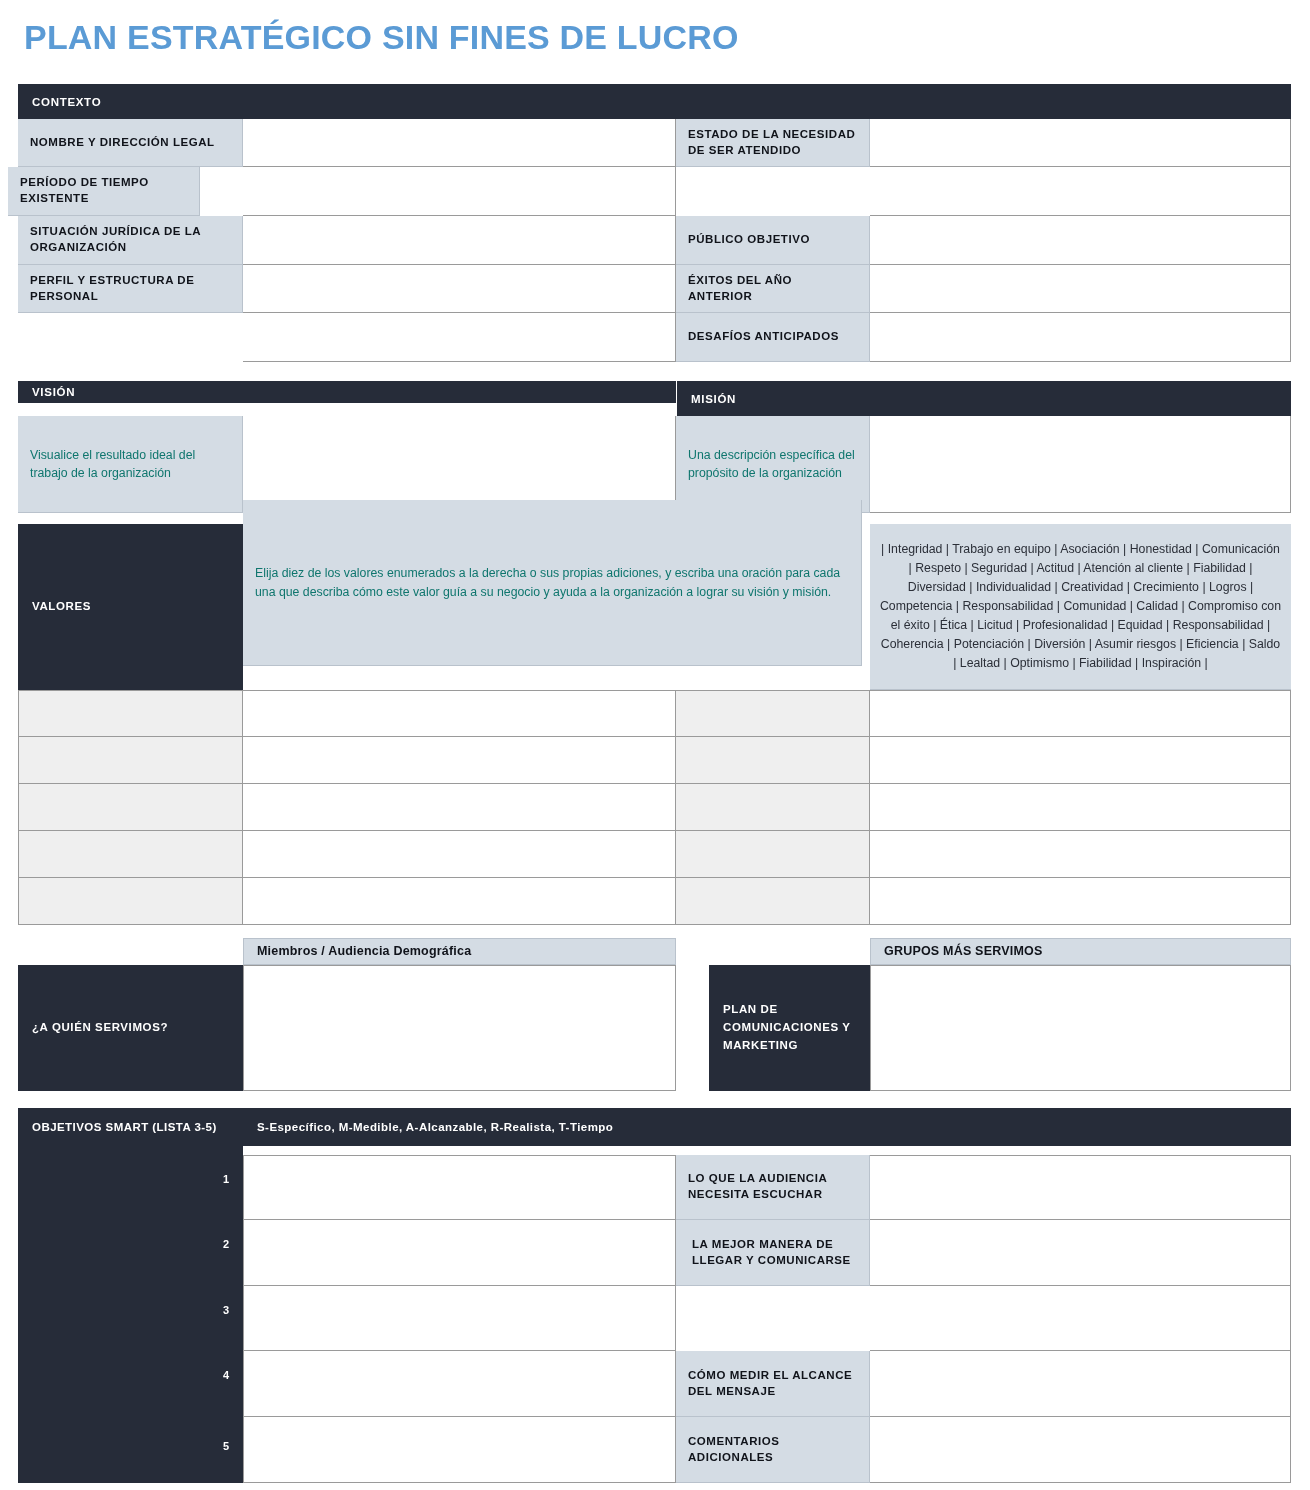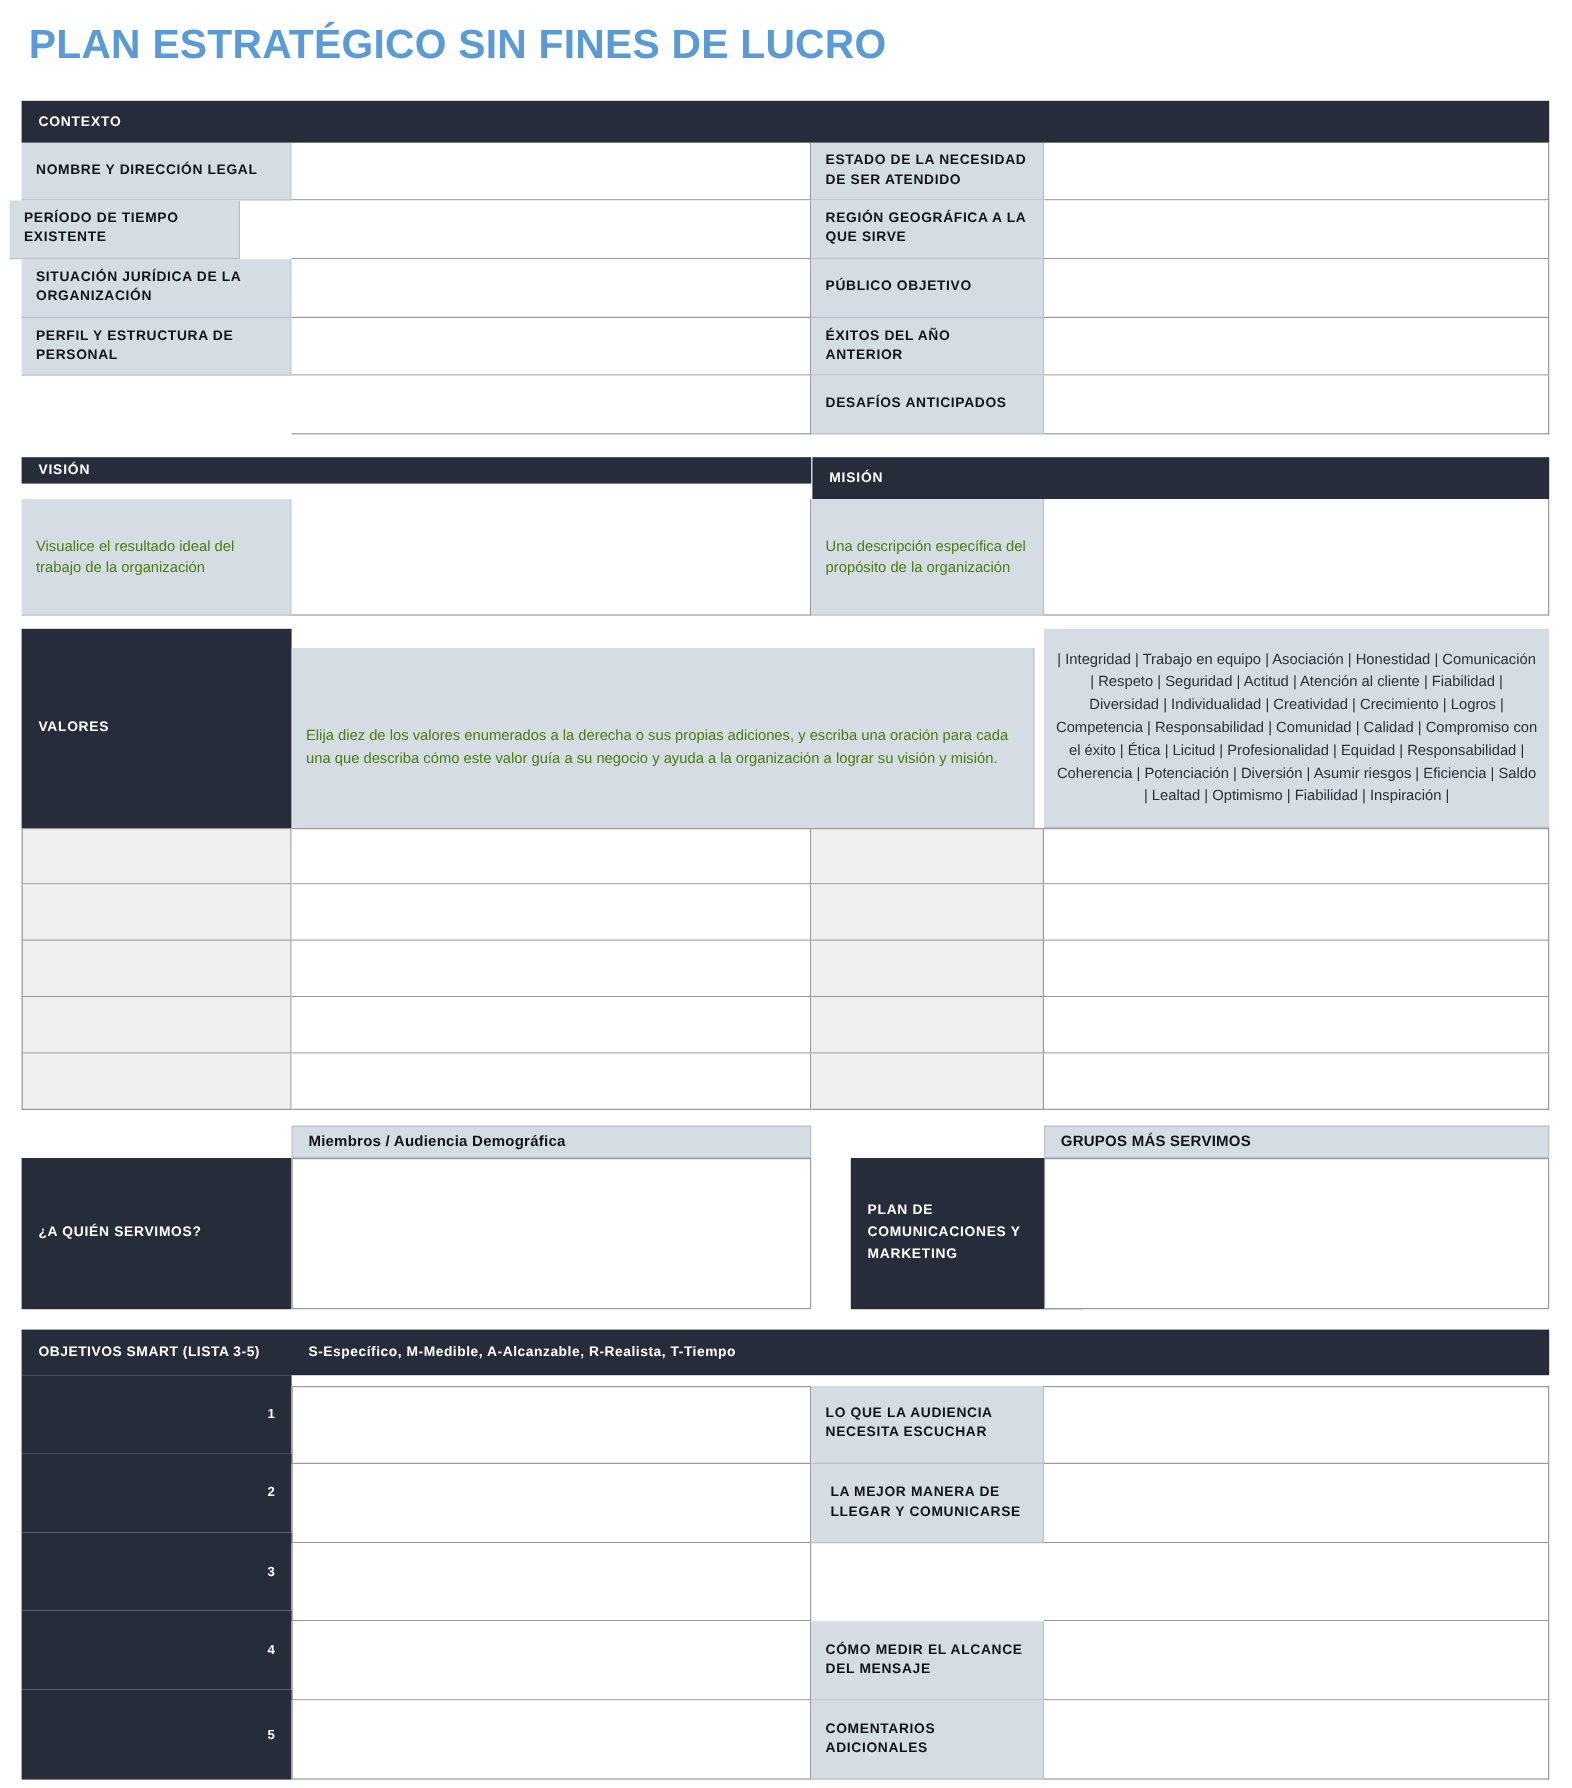--- a/index.html
+++ b/index.html
@@ -34,21 +34,21 @@
     border-bottom: 1px solid #b9c2cc;
   }
   .lbl-plain {
     background: #d4dce4; color: #10131a;
     font-size: 12.5px; font-weight: bold; letter-spacing: 0.2px;
     line-height: 1.35; padding: 7px 10px 7px 13px;
     display: flex; align-items: center;
     border: 1px solid #b9c2cc;
   }
   .hint {
-    background: #d4dce4; color: #4d7c0f;
+    background: #d4dce4; color: #0f766e;
     font-size: 12.3px; font-weight: normal; line-height: 1.5;
     padding: 10px 12px 10px 12px;
     display: flex; align-items: center;
     border-right: 1px solid #b9c2cc;
     border-bottom: 1px solid #b9c2cc;
   }
   .fill {
     background: #ffffff;
     border-right: 1px solid #9a9a9a;
     border-bottom: 1px solid #9a9a9a;
@@ -99,41 +99,40 @@
   <div class="block lbl" style="left:18px; top:216px; width:225px; height:49px;">SITUACIÓN JURÍDICA DE LA ORGANIZACIÓN</div>
   <div class="block lbl" style="left:18px; top:265px; width:225px; height:48px;">PERFIL Y ESTRUCTURA DE PERSONAL</div>
 
   <div class="block fill" style="left:243px; top:119px; width:433px; height:48px;"></div>
   <div class="block fill" style="left:243px; top:167px; width:433px; height:49px;"></div>
   <div class="block fill" style="left:243px; top:216px; width:433px; height:49px;"></div>
   <div class="block fill" style="left:243px; top:265px; width:433px; height:48px;"></div>
   <div class="block fill" style="left:243px; top:313px; width:433px; height:49px;"></div>
 
   <div class="block lbl" style="left:676px; top:119px; width:194px; height:48px;">ESTADO DE LA NECESIDAD DE SER ATENDIDO</div>
-  <div class="block lbl" style="left:676px; top:167px; width:194px; height:49px;">REGIÓN GEOGRÁFICA A LA QUE SIRVE</div>
   <div class="block lbl" style="left:676px; top:216px; width:194px; height:49px;">PÚBLICO OBJETIVO</div>
   <div class="block lbl" style="left:676px; top:265px; width:194px; height:48px;">ÉXITOS DEL AÑO ANTERIOR</div>
   <div class="block lbl" style="left:676px; top:313px; width:194px; height:49px;">DESAFÍOS ANTICIPADOS</div>
 
   <div class="block fill" style="left:870px; top:119px; width:421px; height:48px;"></div>
   <div class="block fill" style="left:870px; top:167px; width:421px; height:49px;"></div>
   <div class="block fill" style="left:870px; top:216px; width:421px; height:49px;"></div>
   <div class="block fill" style="left:870px; top:265px; width:421px; height:48px;"></div>
   <div class="block fill" style="left:870px; top:313px; width:421px; height:49px;"></div>
 
   <div class="block darkbar" style="left:18px; top:381px; width:658px; height:22px;">VISIÓN</div>
   <div class="block darkbar" style="left:677px; top:381px; width:614px; height:35px;">MISIÓN</div>
 
   <div class="block hint" style="left:18px; top:416px; width:225px; height:97px;">Visualice el resultado ideal del trabajo de la organización</div>
   <div class="block fill" style="left:243px; top:416px; width:433px; height:97px;"></div>
   <div class="block hint" style="left:676px; top:416px; width:194px; height:97px;">Una descripción específica del propósito de la organización</div>
   <div class="block fill" style="left:870px; top:416px; width:421px; height:97px;"></div>
 
   <div class="block dark-side" style="left:18px; top:524px; width:225px; height:166px;">VALORES</div>
-  <div class="block hint" style="left:243px; top:540px; width:619px; height:166px; align-items:center;">Elija diez de los valores enumerados a la derecha o sus propias adiciones, y escriba una oración para cada una que describa cómo este valor guía a su negocio y ayuda a la organización a lograr su visión y misión.</div>
+  <div class="block hint" style="left:243px; top:500px; width:619px; height:166px; align-items:center;">Elija diez de los valores enumerados a la derecha o sus propias adiciones, y escriba una oración para cada una que describa cómo este valor guía a su negocio y ayuda a la organización a lograr su visión y misión.</div>
   <div class="block values-list" style="left:870px; top:524px; width:421px; height:166px;">| Integridad | Trabajo en equipo | Asociación | Honestidad | Comunicación | Respeto | Seguridad | Actitud | Atención al cliente | Fiabilidad | Diversidad | Individualidad | Creatividad | Crecimiento | Logros | Competencia | Responsabilidad | Comunidad | Calidad | Compromiso con el éxito | Ética | Licitud | Profesionalidad | Equidad | Responsabilidad | Coherencia | Potenciación | Diversión | Asumir riesgos | Eficiencia | Saldo | Lealtad | Optimismo | Fiabilidad | Inspiración |</div>
 
   <div class="block fill-grey leftline topline" style="left:18px; top:690px; width:225px; height:47px;"></div>
   <div class="block fill topline" style="left:243px; top:690px; width:433px; height:47px;"></div>
   <div class="block fill-grey topline" style="left:676px; top:690px; width:194px; height:47px;"></div>
   <div class="block fill topline" style="left:870px; top:690px; width:421px; height:47px;"></div>
 
   <div class="block fill-grey leftline" style="left:18px; top:737px; width:225px; height:47px;"></div>
   <div class="block fill" style="left:243px; top:737px; width:433px; height:47px;"></div>
   <div class="block fill-grey" style="left:676px; top:737px; width:194px; height:47px;"></div>

